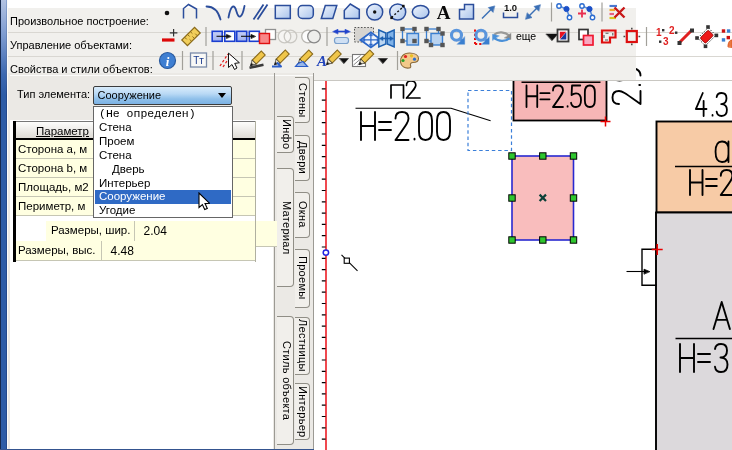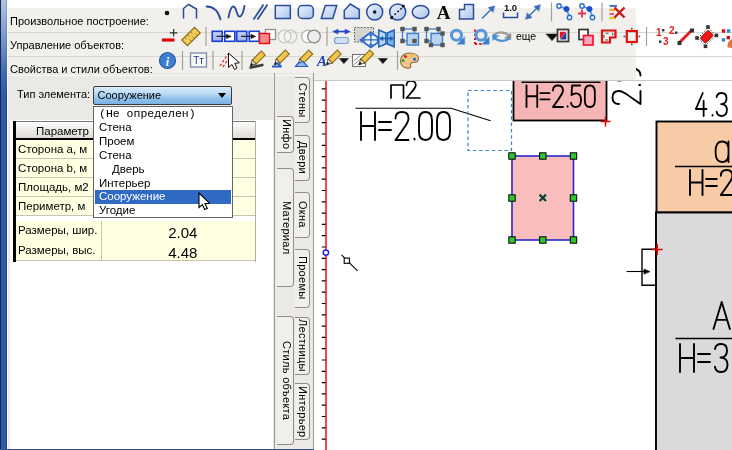--- a/index.html
+++ b/index.html
@@ -12,24 +12,24 @@
 #bluestrip { position:absolute; left:0; top:0; width:8px; height:450px;
   background:linear-gradient(to bottom,#b3c3e2 0,#7d9bd0 35px,#3c68b0 75px,#2d5ca6 95px,#2d5ca6 100%); }
 #bluestrip .c1 { position:absolute; left:0; top:0; width:1px; height:450px; background:#16294d; }
 #bluestrip .c2 { position:absolute; left:6px; top:0; width:1px; height:450px;
   background:linear-gradient(to bottom,#8aa3cf 0,#44659f 75px,#24498c 95px,#24498c 100%); }
 #bluestrip .c3 { position:absolute; left:7px; top:0; width:1px; height:450px; background:#fbfbfa; }
 #grid { position:absolute; left:10px; top:120px; width:263px; height:330px; background:#fff; }
 #tbl { position:absolute; left:13px; top:120.5px; width:242px; height:142px; }
 #thead { position:absolute; left:0; top:0; width:242px; height:19px; background:linear-gradient(#fdfdfc,#dedbd5);
   border-top:1px solid #777; border-bottom:2px solid #000; }
-#thead .tc1 { text-align:center; padding-left:12px; }
+#thead .tc1 { text-align:center; padding-left:12px;text-decoration:underline; }
 .trow { position:absolute; left:0; width:242px; background:#ffffe1; border-bottom:1px solid #c6c6b4; }
 .tc1 { position:absolute; left:0; top:0; bottom:0; width:87px; padding:3px 0 0 5px; font-size:11.5px; }
-.tc2 { position:absolute; left:87.5px; top:0; bottom:0; right:0; border-left:1px solid #c6c6b4; padding:3px 0 0 9px; font-size:15px;text-align:center; }
+.tc2 { position:absolute; left:87.5px; top:0; bottom:0; right:0; border-left:1px solid #c6c6b4; padding:3px 0 0 9px; font-size:12px; }
 #tblleft { position:absolute; left:13px; top:120.5px; width:2.5px; height:141px; background:#000; }
 #tblright { position:absolute; left:254.5px; top:120.5px; width:1px; height:141px; background:#b0b0a0; }
 #combo { position:absolute; left:92.5px; top:86px; width:139px; height:19px; border:1.5px solid #3c3c3c; border-radius:2px;
   background:linear-gradient(#d9ecfb,#b9d9f5 40%,#8fc0ea 70%,#7cb2e4);
   font-size:11px; line-height:16px; padding-left:4px; }
 #combo .arr { position:absolute; right:5px; top:6px; width:0; height:0;
   border-left:4.5px solid transparent; border-right:4.5px solid transparent; border-top:5.5px solid #000; }
 #dlist { position:absolute; left:93px; top:106px; width:139.5px; height:111.5px; background:#fff;
   border:1px solid #666; font-size:11.5px; }
 .vtab { position:absolute; background:#f1efeb; border:1px solid #908e86; border-left:none;
@@ -113,21 +113,21 @@
 <path d="M656.5,249.2 L642,249.2 L642,285.2 L656.5,285.2" fill="none" stroke="#000" stroke-width="1.4" stroke-linecap="butt" stroke-linejoin="miter"></path>
 <path d="M651.7,249.5 L662.7,249.5 M657.2,244 L657.2,255" fill="none" stroke="#e80000" stroke-width="1.6" stroke-linecap="butt" stroke-linejoin="round"></path>
 <line x1="626.5" y1="271.5" x2="647" y2="271.5" stroke="#000" stroke-width="1.1" stroke-linecap="butt"></line>
 <path d="M649.5,271.5 L644,269.2 L644,273.8 Z" fill="#000" stroke="#000" stroke-width="0.8" stroke-linecap="round" stroke-linejoin="round"></path>
 </svg>
 <div id="toolbars" style="z-index:2">
   <div class="trow-sep" style="top:24px"></div>
   <div class="trow-sep" style="top:48px"></div>
   <div class="trow-sep" style="top:72px; background:#c9c7c2"></div>
   <div class="tlabel" style="top:6.5px">Произвольное построение:</div>
-  <div class="tlabel" style="top:30.5px">Управление объектов:</div>
+  <div class="tlabel" style="top:30.5px">Управление объектами:</div>
   <div class="tlabel" style="top:55px">Свойства и стили объектов:</div>
 </div>
 <svg class="abs" style="left:0;top:0;z-index:3" width="732" height="73" viewBox="0 0 732 73">
 <defs>
       <linearGradient id="bgr" x1="0" y1="0" x2="1" y2="1">
         <stop offset="0" stop-color="#eef4fc"></stop>
         <stop offset="1" stop-color="#aac4ec"></stop>
       </linearGradient>
       <linearGradient id="cdgr" x1="0" y1="0" x2="0" y2="1">
         <stop offset="0" stop-color="#c8d0f6"></stop>
@@ -341,21 +341,21 @@
       <div class="tc2"></div>
     </div>
 <div class="trow" style="top:57.4px;height:19.2px;">
       <div class="tc1">Площадь, м2</div>
       <div class="tc2"></div>
     </div>
 <div class="trow" style="top:76.6px;height:19.2px;">
       <div class="tc1">Периметр, м</div>
       <div class="tc2"></div>
     </div>
-<div class="trow" style="top:100.7px;height:26px;">
+<div class="trow" style="top:100.7px;height:26px;margin-left:33px;">
       <div class="tc1">Размеры, шир.</div>
       <div class="tc2">2.04</div>
     </div>
 <div class="trow" style="top:120.8px;height:20.1px;">
       <div class="tc1">Размеры, выс.</div>
       <div class="tc2">4.48</div>
     </div>
 </div>
 <div id="tblleft" style="z-index:7"></div>
 <div id="tblright" style="z-index:7"></div>

